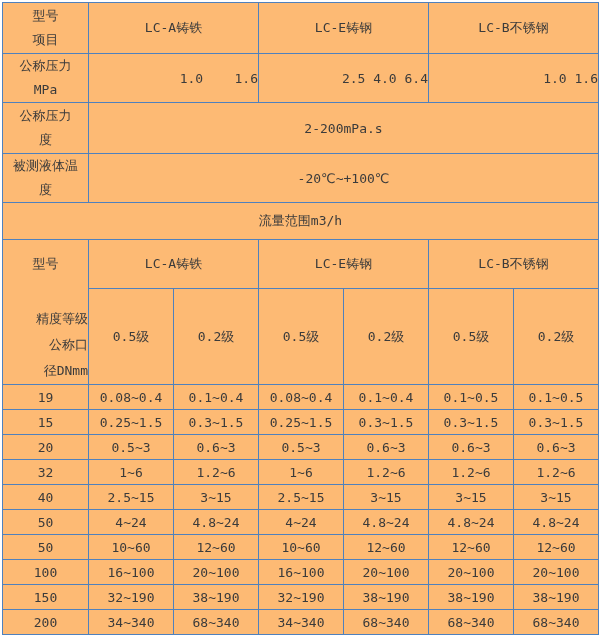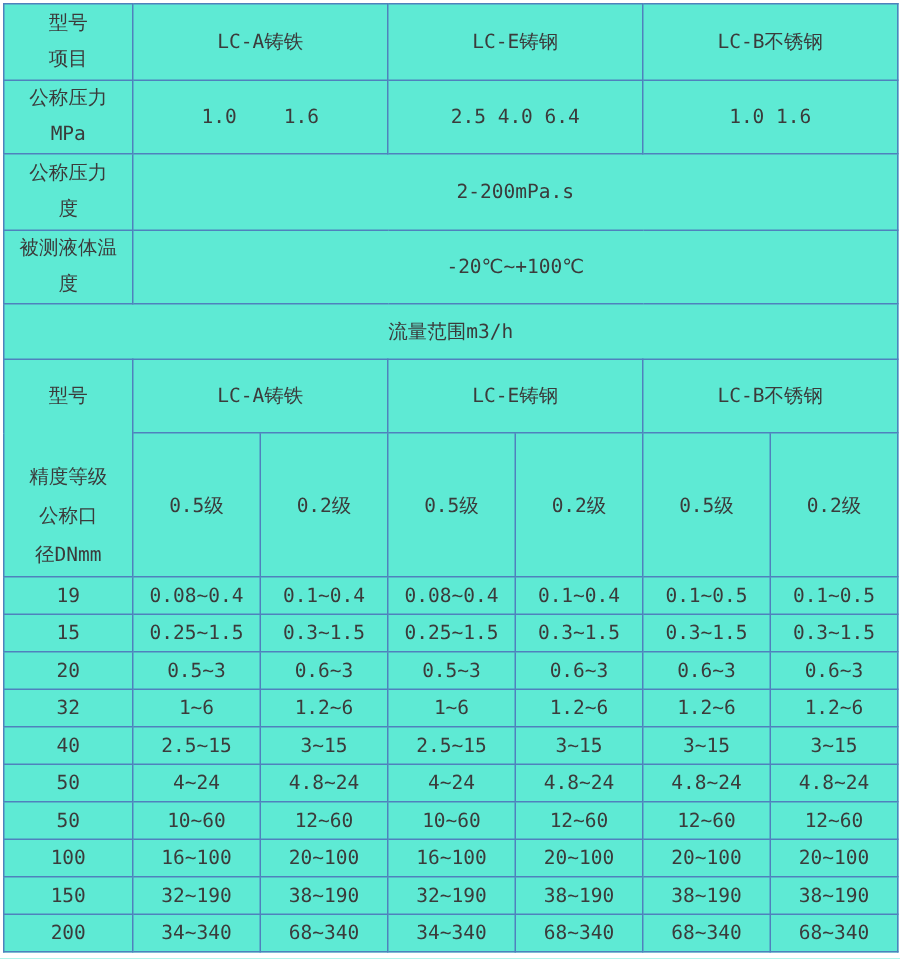--- a/index.html
+++ b/index.html
@@ -8,21 +8,21 @@
     background: #ffffff;
     width: 600px;
   }
   .wrap {
     padding: 2px;
   }
   table {
     border-collapse: collapse;
     table-layout: fixed;
     width: 596px;
-    background: #5eead4;
+    background: #fdba74;
   }
   td {
     border: 1px solid #4f81bd;
     text-align: center;
     vertical-align: middle;
     color: #3b3b3b;
     font-family: "DejaVu Sans Mono", "DejaVu Sans", monospace;
     font-size: 13px;
     padding: 0;
     overflow: hidden;
@@ -37,32 +37,34 @@
   tr.r-banner  td { height: 36px; }
   tr.r-model2  td { height: 48px; }
   tr.r-acc     td { height: 95px; }
   tr.r-data    td { height: 24px; }
 
   .label-lines div {
     line-height: 24px;
   }
   .val {
     white-space: pre;
+    text-align: right;
   }
   .corner2-top {
     height: 48px;
     display: flex;
     align-items: center;
     justify-content: center;
   }
   .corner2-bottom {
     padding-top: 18px;
   }
   .corner2-bottom div {
     line-height: 26px;
+    text-align: right;
   }
 </style>
 </head>
 <body>
 
 <div class="wrap">
 <table>
   <colgroup>
     <col class="c-label">
     <col class="c-data">

